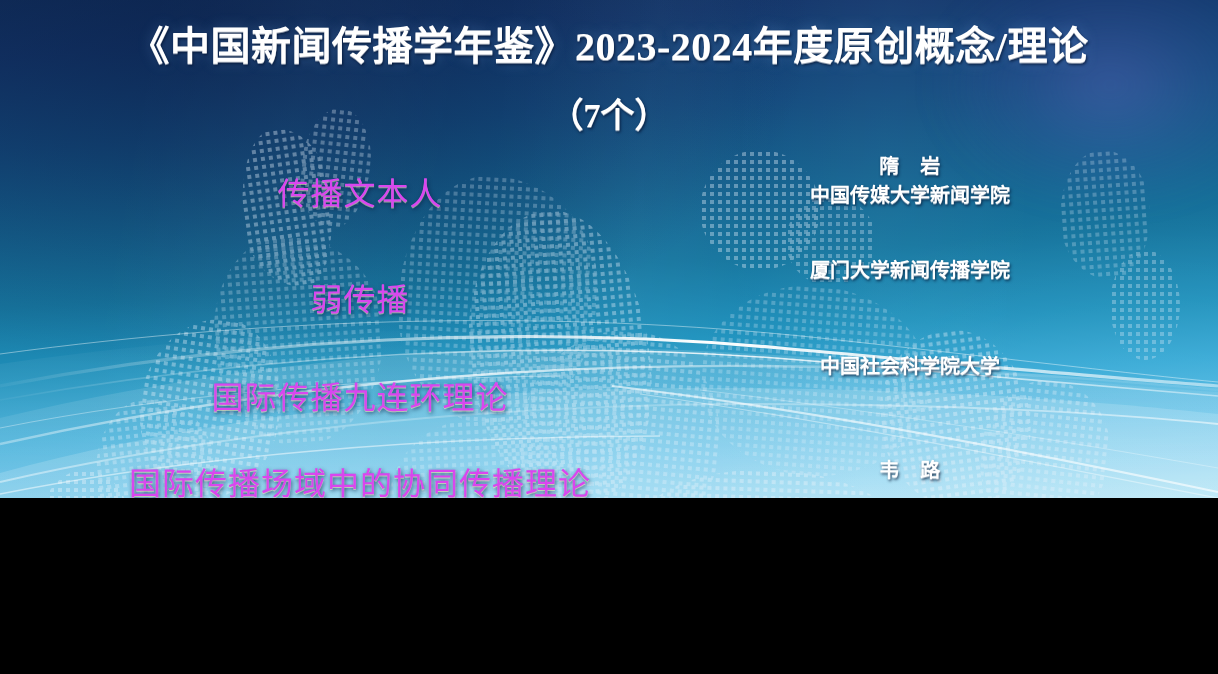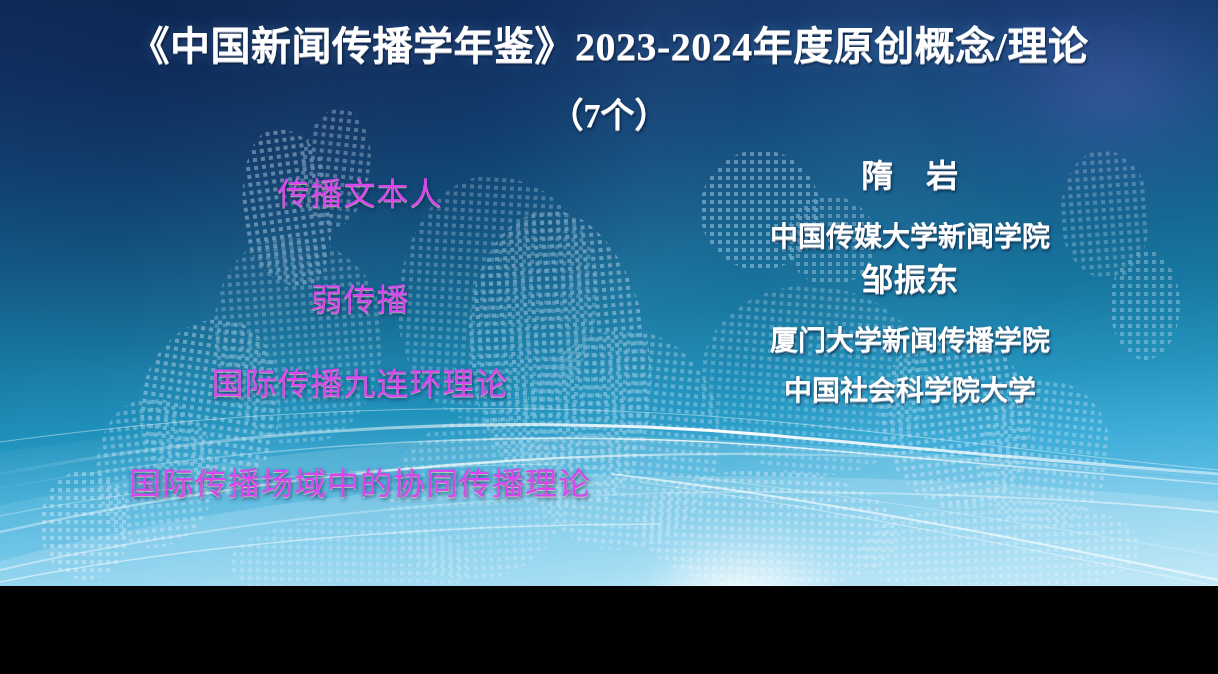--- a/index.html
+++ b/index.html
@@ -1,21 +1,21 @@
 <!DOCTYPE html>
 <html lang="zh-CN"><head>
 <meta charset="utf-8">
 <title>slide</title>
 <style>
   html,body{margin:0;padding:0;background:#000;}
   *{box-sizing:border-box;}
 
   #slide{
     position:relative;
-    width:1218px;height:586px;
+    width:1218px;height:498px;
     overflow:hidden;
     font-family:"Liberation Serif","DejaVu Serif",serif;
     background:#0d2e5e;
   }
 
   
   .bg-base{
     position:absolute;inset:0;
     background:
       linear-gradient(176deg,
@@ -128,28 +128,28 @@
   }
   .person{
     position:absolute;
     left:660px;width:500px;
     text-align:center;
     color:#ffffff;
     white-space:nowrap;
   }
   .person .pname{
     display:block;
-    font-size:32px;font-weight:700;
+    font-size:20px;font-weight:700;
     letter-spacing:.5px;
     text-shadow:0 1px 0 rgba(255,255,255,.45), 1px 2px 3px rgba(6,25,55,.85);
   }
   .person .paffil{
     display:block;
-    margin-top:18px;
-    font-size:28px;font-weight:700;
+    margin-top:0;
+    font-size:20px;font-weight:700;
     text-shadow:0 1px 0 rgba(255,255,255,.45), 1px 2px 3px rgba(6,25,55,.85);
   }
   .gap2{letter-spacing:.5px;}
 </style>
 </head>
 <body>
 
 <div id="slide">
 
   <div class="bg-base"></div>
@@ -240,27 +240,27 @@
 
     <div class="cols">
       <div class="rowset" id="rowset">
           <div class="concept" style="top: 18px; left: 30px;">传播文本人</div>
           <div class="person" style="top: 0px;">
             <span class="pname gap2">隋　岩</span>
             <span class="paffil">中国传媒大学新闻学院</span>
           </div>
           <div class="concept" style="top: 124px; left: 30px;">弱传播</div>
           <div class="person" style="top: 104px;">
-            <span class="pname gap2">邹振东</span>
             <span class="paffil">厦门大学新闻传播学院</span>
           </div>
-          <div class="concept" style="top: 208px; left: 30px;">国际传播九连环理论</div>
+          <div class="concept" style="top: 222px; left: 30px;">国际传播九连环理论</div>
           <div class="person" style="top: 200px;">
             <span class="paffil">中国社会科学院大学</span>
           </div>
           <div class="concept" style="top: 308px; left: 30px;">国际传播场域中的协同传播理论</div>
           <div class="person" style="top: 304px;">
+            <span class="pname gap2">韦　路</span>
           </div>
         </div>
     </div>
 
   </div>
 </div>
 
 </body></html>

